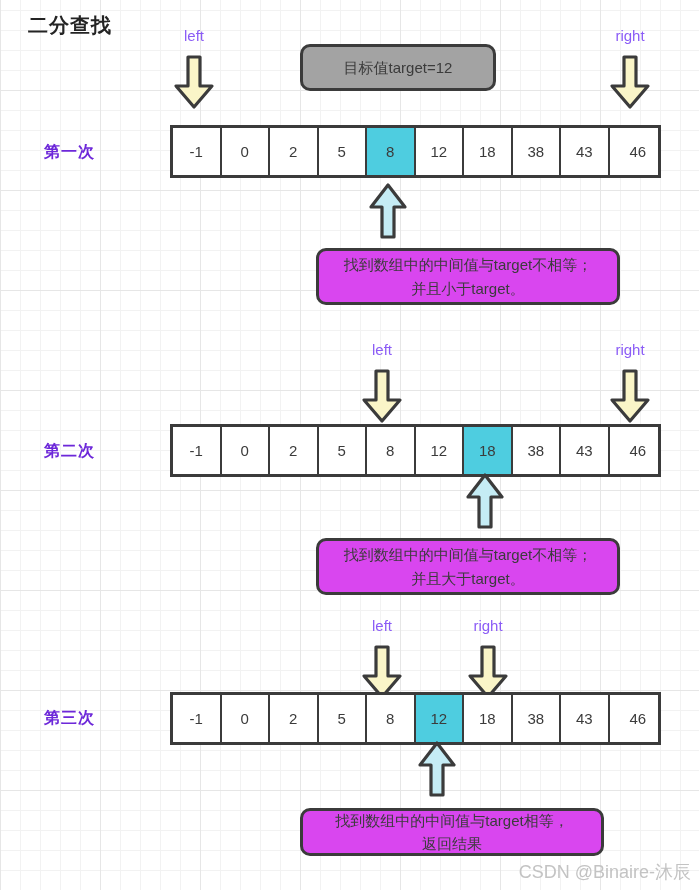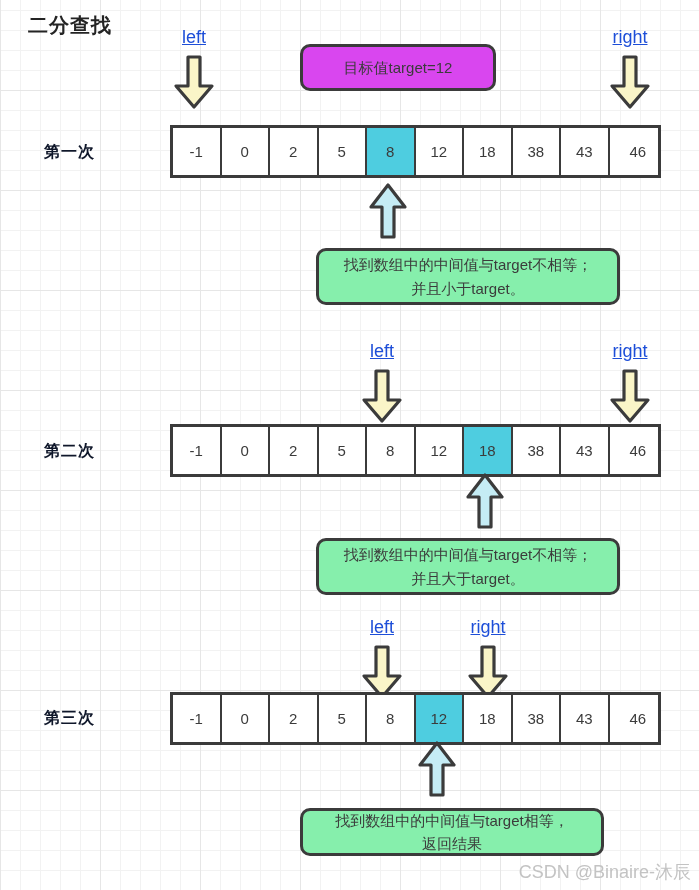--- a/index.html
+++ b/index.html
@@ -37,21 +37,21 @@
     font-weight: bold;
     color: #242424;
     letter-spacing: 1px;
   }
 
   
   .round-label {
     position: absolute;
     font-size: 16px;
     font-weight: bold;
-    color: #0f172a;
+    color: #6d28d9;
     letter-spacing: 1px;
     white-space: nowrap;
   }
 
   
   .array-row {
     position: absolute;
     left: 170px;
     display: flex;
     border: 3px solid #3b3b3b;
@@ -74,25 +74,24 @@
     border-right: none;
     padding-left: 8px;
   }
   .cell.highlight {
     background: #4ecde0;
   }
 
   
   .ptr-label {
     position: absolute;
-    font-size: 18px;
-    color: #1d4ed8;
+    font-size: 15px;
+    color: #8b5cf6;
     transform: translateX(-50%);
     white-space: nowrap;
-    text-decoration: underline;
   }
 
   
   .down-arrow {
     position: absolute;
     width: 44px;
     height: 56px;
     transform: translateX(-50%);
   }
   .down-arrow svg, .up-arrow svg {
@@ -119,24 +118,24 @@
     align-items: center;
     justify-content: center;
     text-align: center;
     font-size: 15px;
     line-height: 1.55;
     color: #3b3b3b;
     padding: 6px 14px;
     white-space: pre-line;
   }
   .callout.cyan {
-    background: #86efac;
+    background: #d946ef;
   }
   .callout.peach {
-    background: #d946ef;
+    background: #a3a3a3;
   }
 
   
   .watermark {
     position: absolute;
     right: 8px;
     bottom: 6px;
     font-size: 18px;
     color: #c3c3c3;
     white-space: nowrap;

